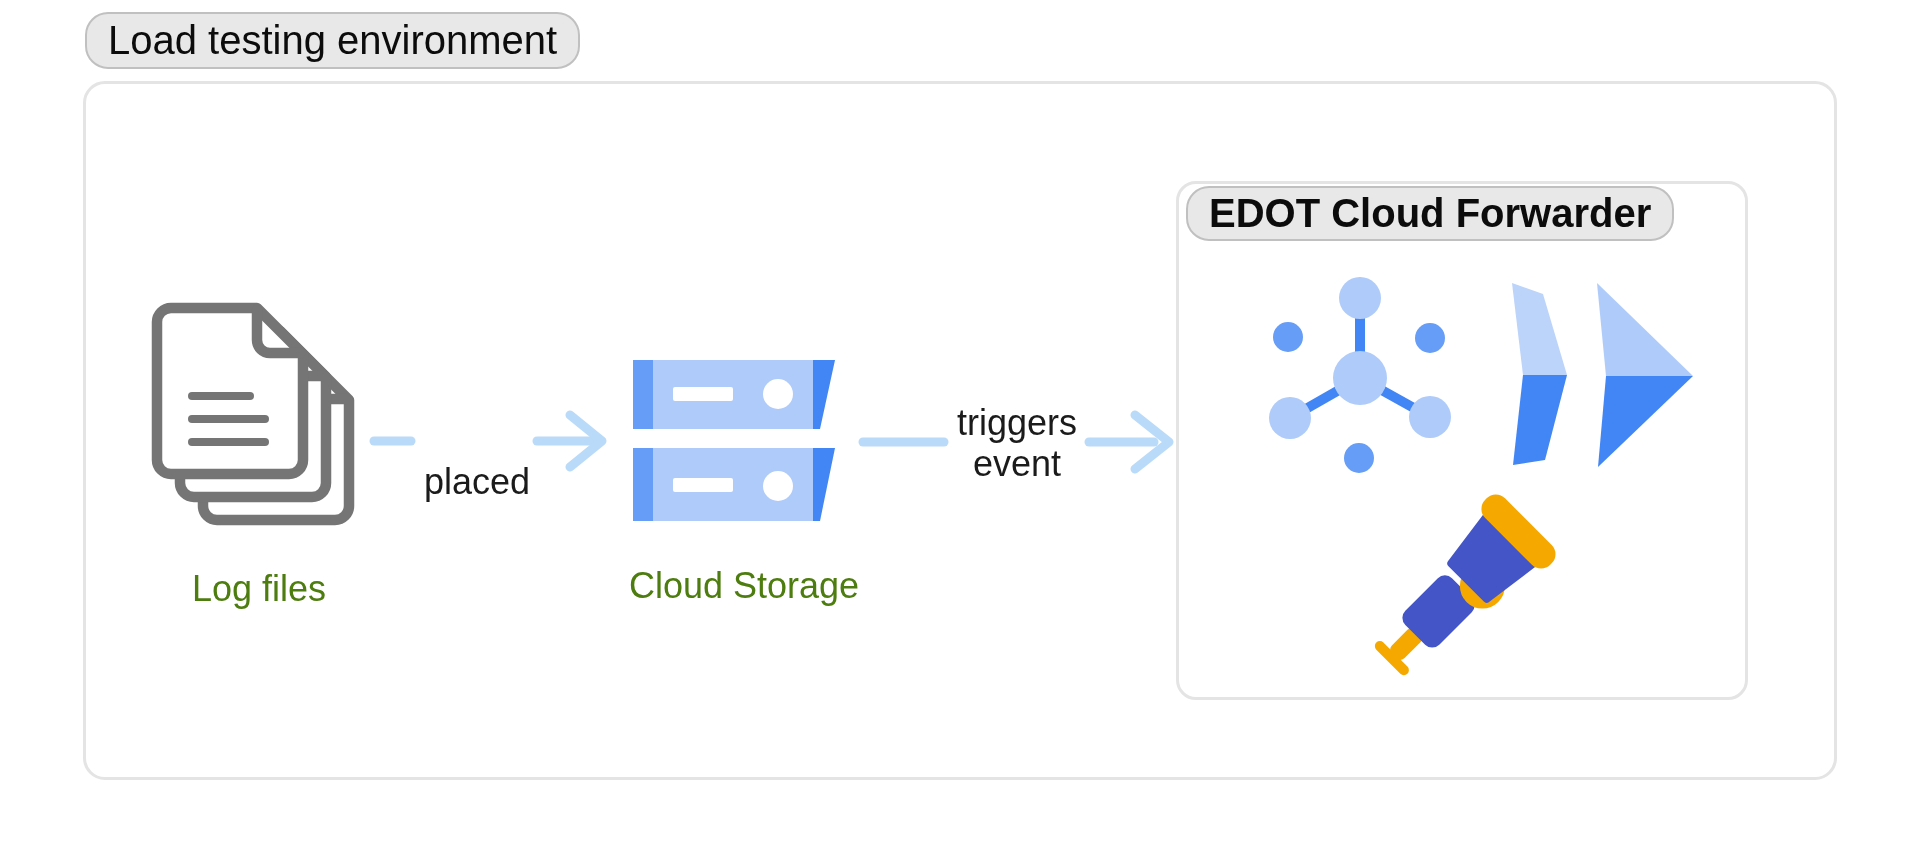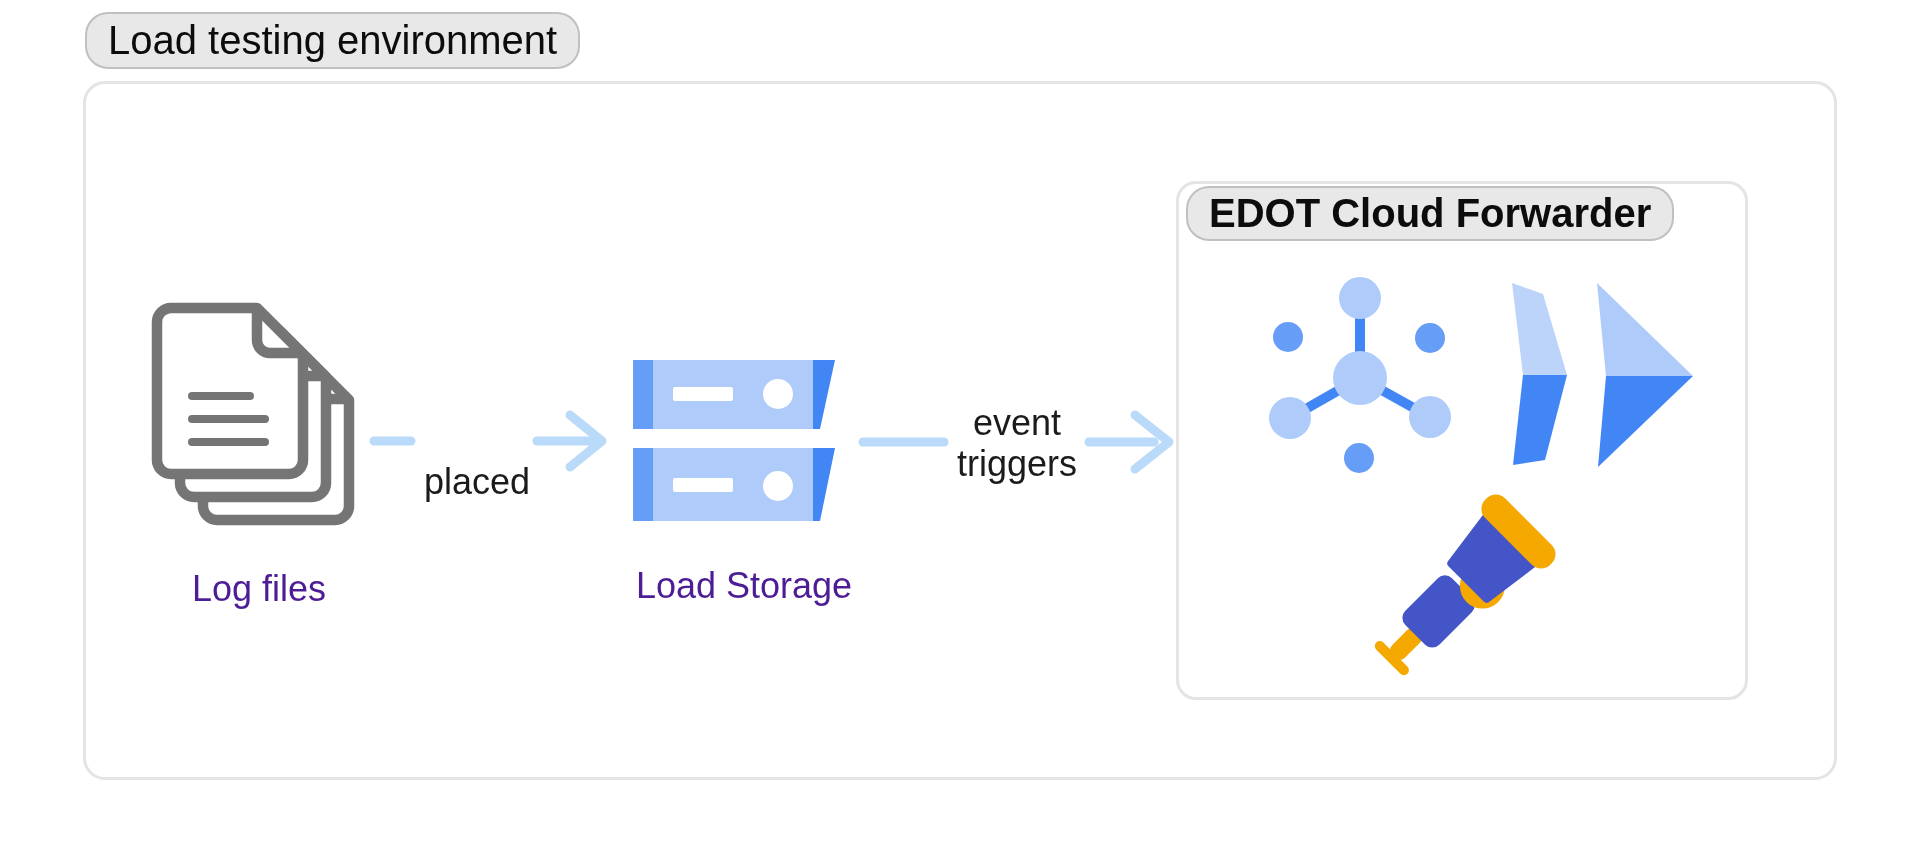--- a/index.html
+++ b/index.html
@@ -44,21 +44,21 @@
     border-radius: 20px;
     background: #ffffff;
     box-sizing: border-box;
   }
   .icon { position: absolute; }
   .node-label {
     position: absolute;
     width: 300px;
     text-align: center;
     font-size: 36px;
-    color: #4c1d95;
+    color: #4d7c0f;
     white-space: nowrap;
   }
   .edge-label {
     position: absolute;
     width: 200px;
     text-align: center;
     font-size: 36px;
     line-height: 41px;
     color: #1B1B1B;
     white-space: nowrap;
@@ -121,25 +121,25 @@
     </g>
     <g>
       <rect x="20" y="88" width="160" height="73" fill="#AECBFA"></rect>
       <rect x="0" y="88" width="20" height="73" fill="#669DF6"></rect>
       <polygon points="180,88 202,88 187,161 180,161" fill="#4285F4"></polygon>
       <rect x="40" y="118" width="60" height="14" rx="2" fill="#ffffff"></rect>
       <circle cx="145" cy="126" r="15" fill="#ffffff"></circle>
     </g>
   </svg>
 
-  <div class="node-label" style="left:594px; top:565px;">Load Storage</div>
+  <div class="node-label" style="left:594px; top:565px;">Cloud Storage</div>
 
   <div class="edge-label" style="left:917px; top:402px;">
+    <div>triggers</div>
     <div>event</div>
-    <div>triggers</div>
   </div>
 
   <div class="edot-box"></div>
   <div class="pill edot-pill">EDOT Cloud Forwarder</div>
 
   <svg class="icon" style="left:1265px; top:270px;" width="200" height="210" viewBox="0 0 200 210">
     <g stroke="#4285F4" stroke-width="10">
       <line x1="95" y1="108" x2="95" y2="28"></line>
       <line x1="95" y1="108" x2="25" y2="148"></line>
       <line x1="95" y1="108" x2="165" y2="147"></line>

